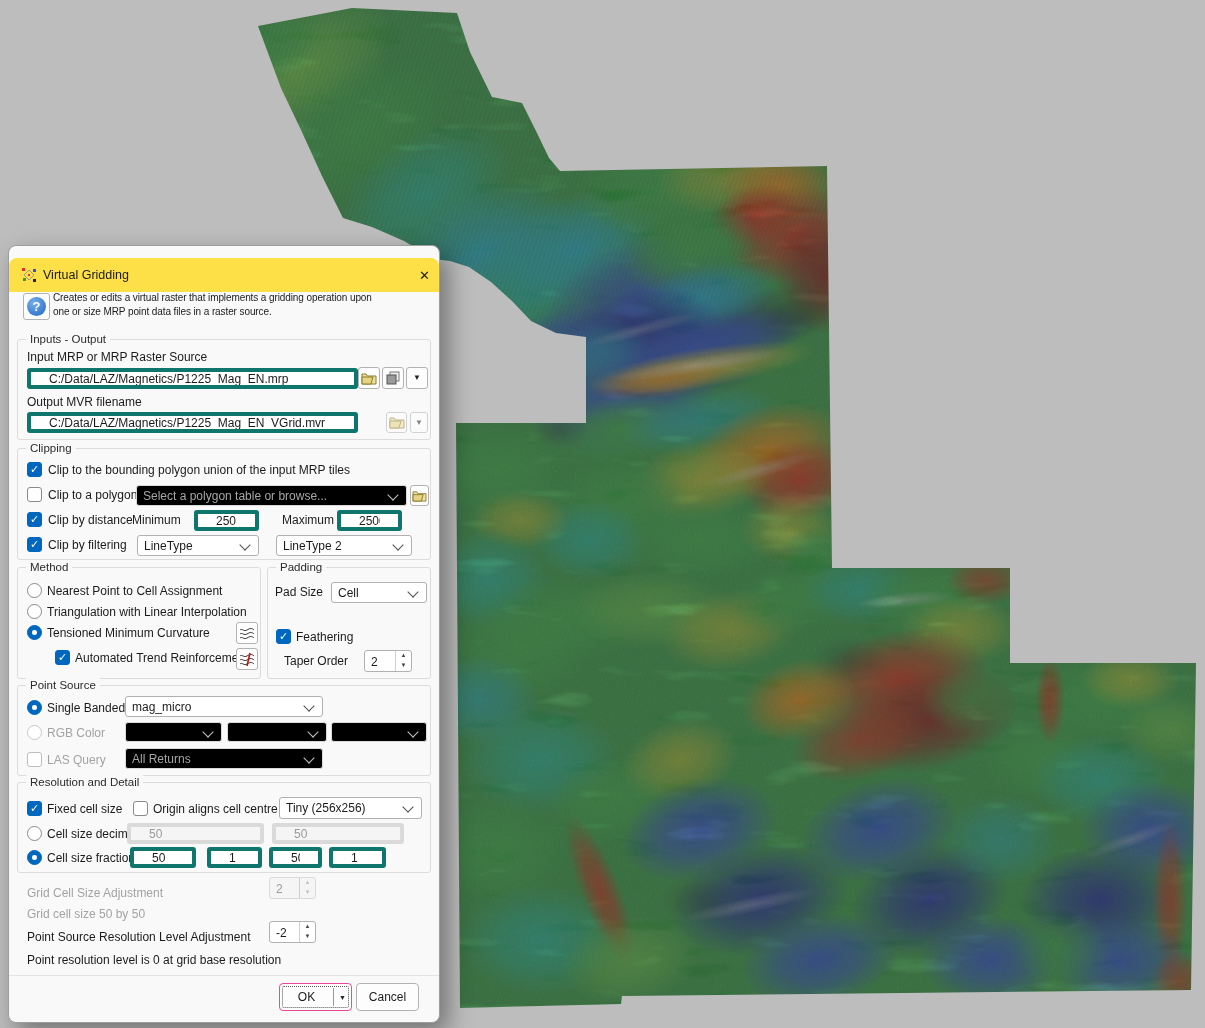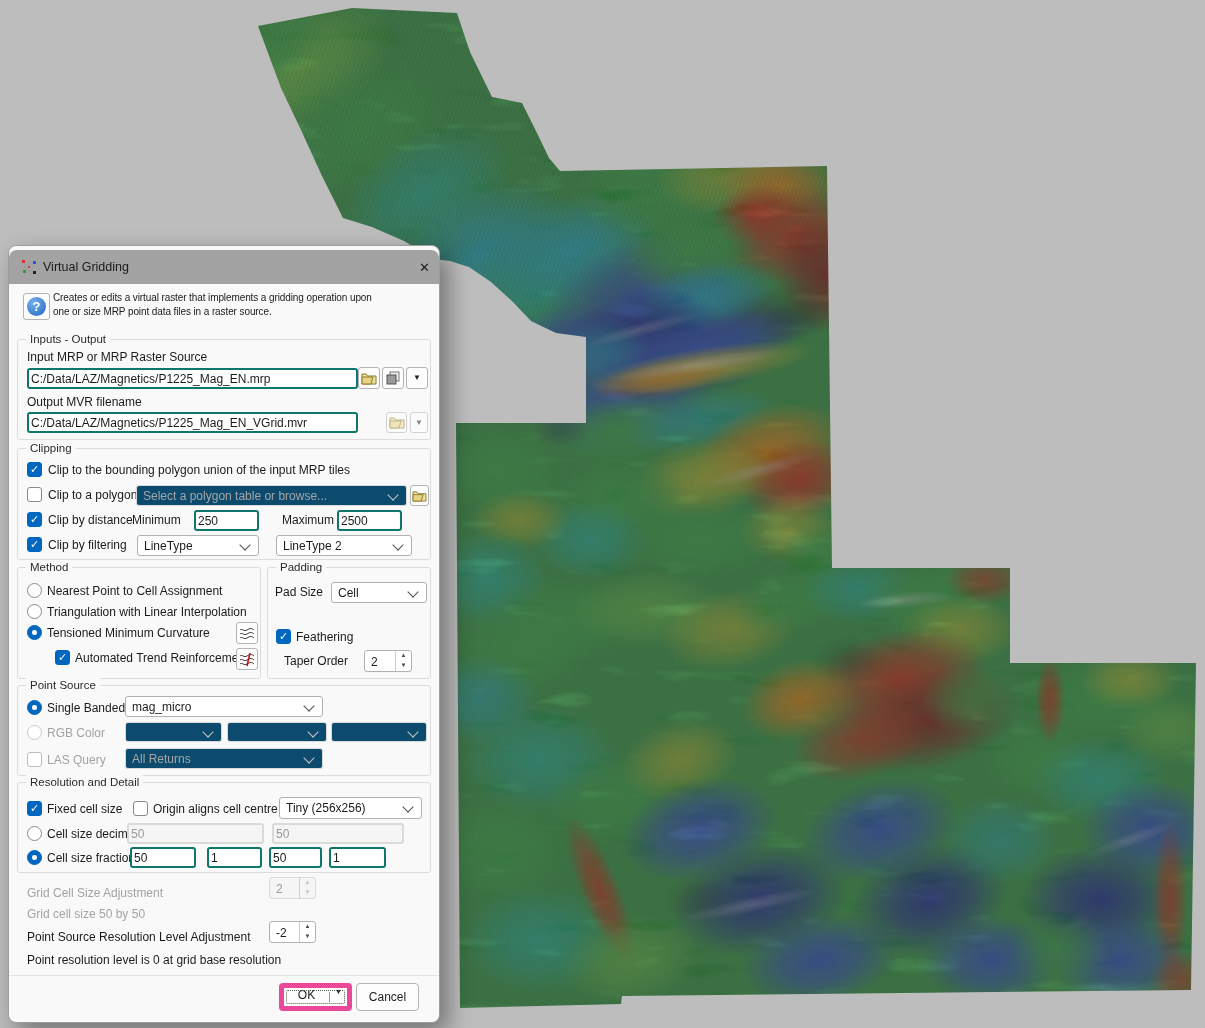--- a/index.html
+++ b/index.html
@@ -2,35 +2,35 @@
 <html><head>
 <meta charset="utf-8">
 <style>
   html,body{margin:0;padding:0}
   body{width:1205px;height:1028px;background:#bdbdbd;position:relative;overflow:hidden;
        font-family:"Liberation Sans",sans-serif;-webkit-font-smoothing:antialiased}
   .abs{position:absolute}
   
   .dlg{left:8px;top:245px;width:430px;height:776px;background:#f9f9f9;
        border:1px solid #9d9d9d;border-radius:8px;box-shadow:8px 10px 24px rgba(0,0,0,.40);z-index:5}
-  .tbar{left:0;top:4px;width:430px;height:34px;background:#a3a3a3;border-radius:8px 8px 0 0;overflow:hidden}
+  .tbar{left:0;top:12px;width:430px;height:34px;background:#fde047;border-radius:8px 8px 0 0;overflow:hidden}
   .title{left:34px;top:10px;font-size:12.5px;color:#1a1a1a;white-space:nowrap}
   .close{left:402px;top:7px;width:27px;height:21px;text-align:center;line-height:21px;font-size:13px;color:#222}
   .lb{position:absolute;font-size:12px;line-height:15px;color:#1b1b1b;white-space:nowrap}
   .lb.dis{color:#a3a3a3}
   .sm{font-size:10px;letter-spacing:-.1px}
   .gb{position:absolute;border:1px solid #dcdcdc;border-radius:3px;background:transparent}
   .leg{position:absolute;top:-8px;left:8px;font-size:11.5px;line-height:14px;color:#2b2b2b;background:#f9f9f9;padding:0 4px;white-space:nowrap}
-  .ti{position:absolute;border:2px solid #0f766e;border-radius:3px;background:#fff;color:#1b1b1b;
-      font-family:"Liberation Sans",sans-serif;font-size:12px;padding:0 2px;box-sizing:border-box;outline:none}
+  .ti{position:absolute;border:4px solid #0f766e;border-radius:3px;background:#fff;color:#1b1b1b;
+      font-family:"Liberation Sans",sans-serif;font-size:12px;padding:0 18px;box-sizing:border-box;outline:none}
   .ti.dis{background:#f5f5f5;border-color:#dadada;color:#9a9a9a}
   .combo{position:absolute;border:1px solid #b1b1b1;border-radius:3px;background:#fff;box-sizing:border-box;height:21px}
   .combo .cv{position:absolute;left:6px;top:3px;font-size:12px;color:#1b1b1b;white-space:nowrap;overflow:hidden;max-width:calc(100% - 24px)}
   .combo .chev{position:absolute;right:9px;top:5px;width:7px;height:7px;border-right:1.5px solid #4f4f4f;border-bottom:1.5px solid #4f4f4f;transform:rotate(45deg)}
-  .combo.dis{background:#0c4a6e;border-color:#dadada}
+  .combo.dis{background:#000000;border-color:#dadada}
   .combo.dis .cv{color:#a6a6a6}
   .combo.dis .chev{border-color:#c6c6c6}
   .cb{position:absolute;width:15px;height:15px;border:1px solid #8a8a8a;border-radius:3px;background:#fff;box-sizing:border-box}
   .cb .ck{display:block;font-size:11px;line-height:13px;text-align:center;color:#fff}
   .cb.on{background:#0067c0;border-color:#0067c0}
   .cb.dim{border-color:#bdbdbd}
   .rd{position:absolute;width:15px;height:15px;border:1px solid #8a8a8a;border-radius:50%;background:#fff;box-sizing:border-box}
   .rd.on{background:#0067c0;border-color:#0067c0}
   .rd.on::after{content:"";position:absolute;left:4.2px;top:4.2px;width:4.6px;height:4.6px;border-radius:50%;background:#fff}
   .rd.dis{border-color:#c9c9c9}
@@ -40,21 +40,21 @@
   .arrglyph{font-size:8px;color:#222;line-height:1}
   .spin{position:absolute;border:1px solid #b1b1b1;border-radius:3px;background:#fff;box-sizing:border-box;height:22px}
   .spin .sv{position:absolute;left:6px;top:4px;font-size:12px;color:#1b1b1b}
   .spin .ud{position:absolute;right:0;top:0;bottom:0;width:15px;border-left:1px solid #cfcfcf;display:flex;flex-direction:column}
   .spin .ud span{flex:1;font-size:6px;line-height:9px;text-align:center;color:#444}
   .spin.dis{background:#f5f5f5;border-color:#dadada}
   .spin.dis .sv{color:#9a9a9a}
   .spin.dis .ud span{color:#c2c2c2}
   .qc{width:19px;height:19px;border-radius:50%;background:radial-gradient(circle at 35% 30%, #74b0ec, #2263c4);
       color:#fff;font-weight:bold;font-size:13px;line-height:19px;text-align:center}
-  .okw{position:absolute;border:5px solid #ec4899;border-radius:4px;background:#fdfdfd;display:flex;box-sizing:border-box}
+  .okw{position:absolute;border:1px solid #ec4899;border-radius:4px;background:#fdfdfd;display:flex;align-items:center;box-sizing:border-box}
   .okw::after{content:"";position:absolute;inset:2px;border:1px dotted #555;border-radius:2px;pointer-events:none}
   .okl{flex:1;text-align:center;font-size:12px;color:#1b1b1b}
   .okdiv{width:1px;align-self:stretch;background:#9a9a9a;margin:4px 0}
   .okarr{width:17px;text-align:center;font-size:7px;color:#222}
   .cbtn{position:absolute;border:1px solid #b3b3b3;border-radius:4px;background:#fdfdfd;box-sizing:border-box;
         display:flex;align-items:center;justify-content:center;font-size:12px;color:#1b1b1b}
   .sep{position:absolute;left:0;width:430px;height:1px;background:#e4e4e4}
 </style>
 </head>
 <body>

